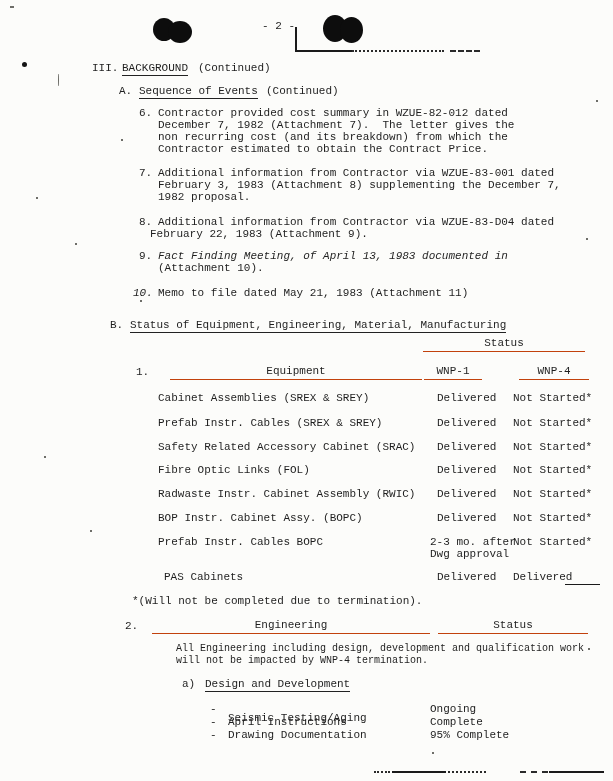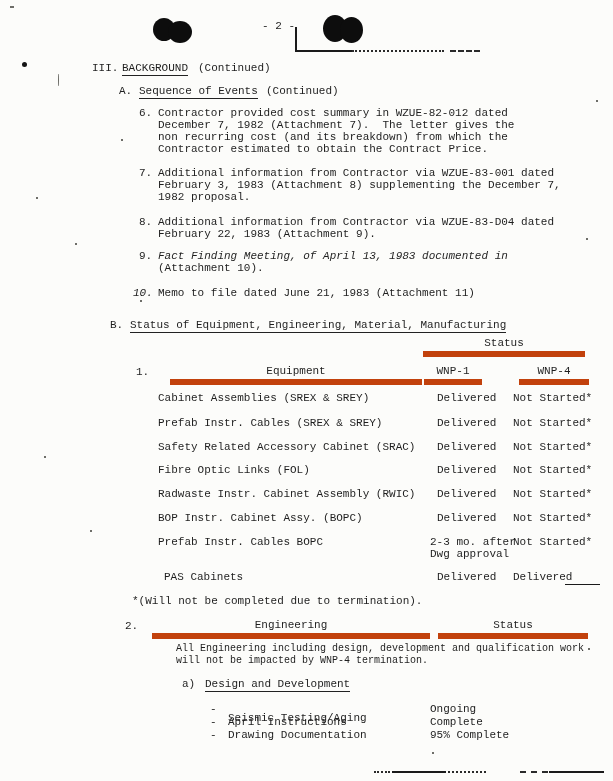--- a/index.html
+++ b/index.html
@@ -8,21 +8,21 @@
     width:613px;height:781px;
     margin:0 auto;
     background:#fcfcfa;
     font-family:"Liberation Mono","DejaVu Sans Mono",monospace;
     font-size:11px;line-height:12px;
     color:#1e1e1e;
     overflow:hidden;
   }
   .t{position:absolute;white-space:pre;}
   .ul{border-bottom:1px solid #222;padding-bottom:1px;}
-  .hdrbox{position:absolute;text-align:center;border-bottom:6px solid #c2410c;height:14px;white-space:pre;}
+  .hdrbox{position:absolute;text-align:center;border-bottom:1px solid #c2410c;height:14px;white-space:pre;}
   .blot{position:absolute;background:#0d0d0d;border-radius:50%;}
   .ln{position:absolute;background:#1a1a1a;}
   .dashln{position:absolute;border-top:2px dashed #2a2a2a;height:0;}
   .dotln{position:absolute;border-top:2px dotted #2a2a2a;height:0;}
   .speck{position:absolute;background:#6d6d68;}
   .para{font-size:10px;}
 </style>
 </head>
 <body>
 
@@ -67,32 +67,32 @@
   <div>
     <span class="t" style="left:139px;top:167px;">7.</span>
     <span class="t" style="left:158px;top:167px;">Additional information from Contractor via WZUE-83-001 dated</span>
     <span class="t" style="left:158px;top:179px;">February 3, 1983 (Attachment 8) supplementing the December 7,</span>
     <span class="t" style="left:158px;top:191px;">1982 proposal.</span>
   </div>
 
   <div>
     <span class="t" style="left:139px;top:216px;">8.</span>
     <span class="t" style="left:158px;top:216px;">Additional information from Contractor via WZUE-83-D04 dated</span>
-    <span class="t" style="left:158px;top:228px;">February 22, 1983 (Attachment 9).</span>
+    <span class="t" style="left:150px;top:228px;">February 22, 1983 (Attachment 9).</span>
   </div>
 
   <div>
     <span class="t" style="left:139px;top:250px;">9.</span>
     <span class="t" style="left:158px;top:250px;font-style:italic;">Fact Finding Meeting, of April 13, 1983 documented in</span>
     <span class="t" style="left:158px;top:262px;">(Attachment 10).</span>
   </div>
 
   <div>
     <span class="t" style="left:133px;top:287px;font-style:italic;">10.</span>
-    <span class="t" style="left:158px;top:287px;">Memo to file dated June 21, 1983 (Attachment 11)</span>
+    <span class="t" style="left:158px;top:287px;">Memo to file dated May 21, 1983 (Attachment 11)</span>
   </div>
 
   <div>
     <span class="t" style="left:110px;top:319px;">B.</span>
     <span class="t ul" style="left:130px;top:319px;">Status of Equipment, Engineering, Material, Manufacturing</span>
   </div>
 
   <div>
     <div class="hdrbox" style="left:423px;top:337px;width:162px;">Status</div>
 

